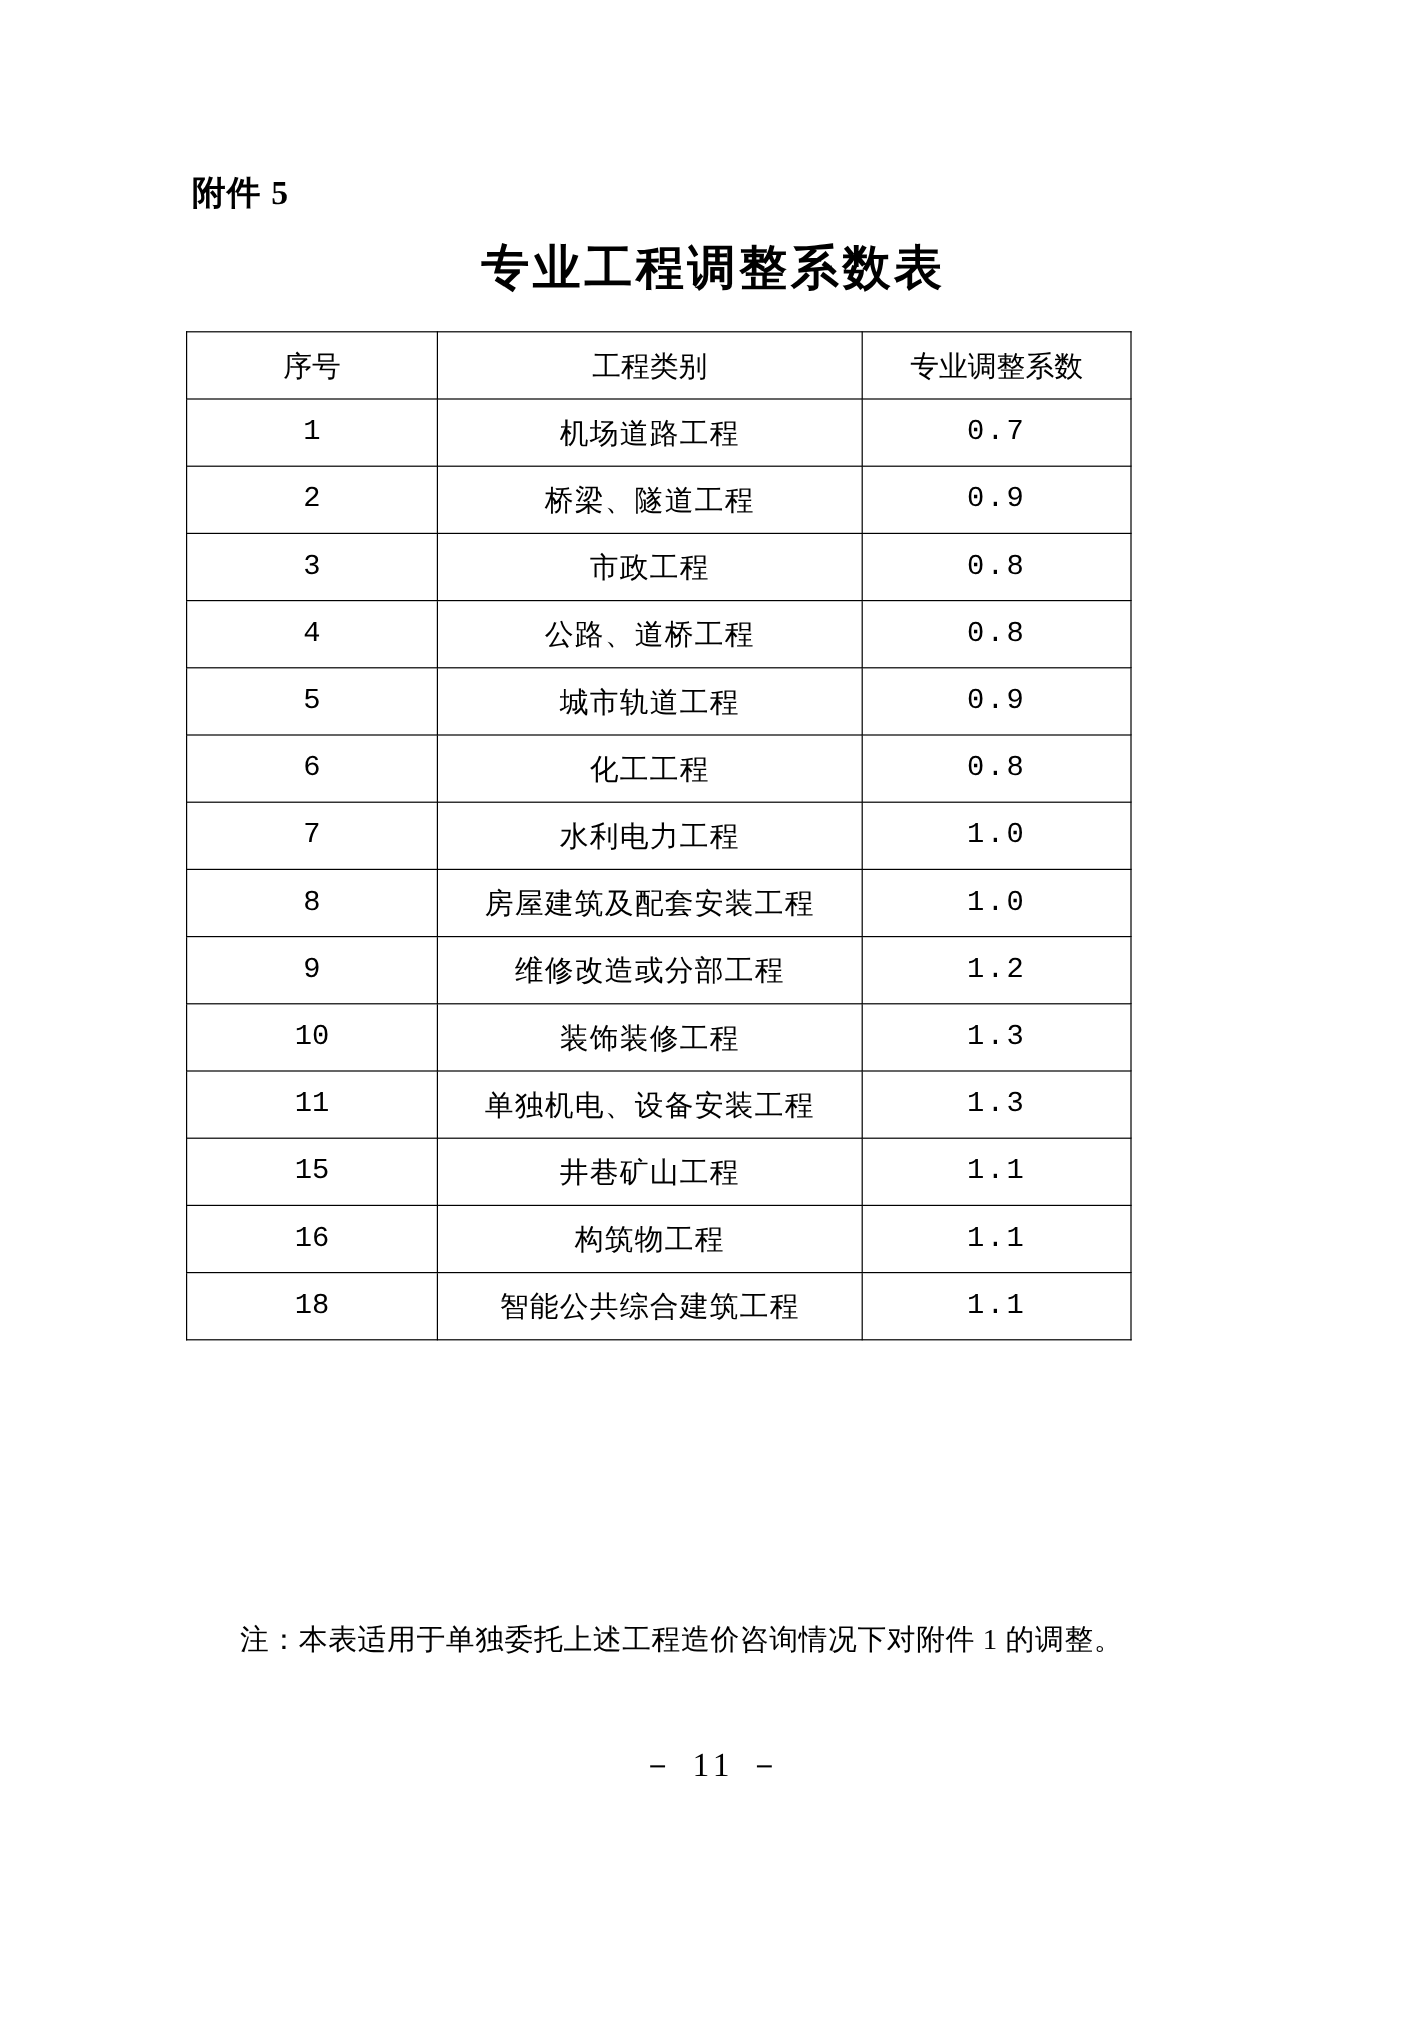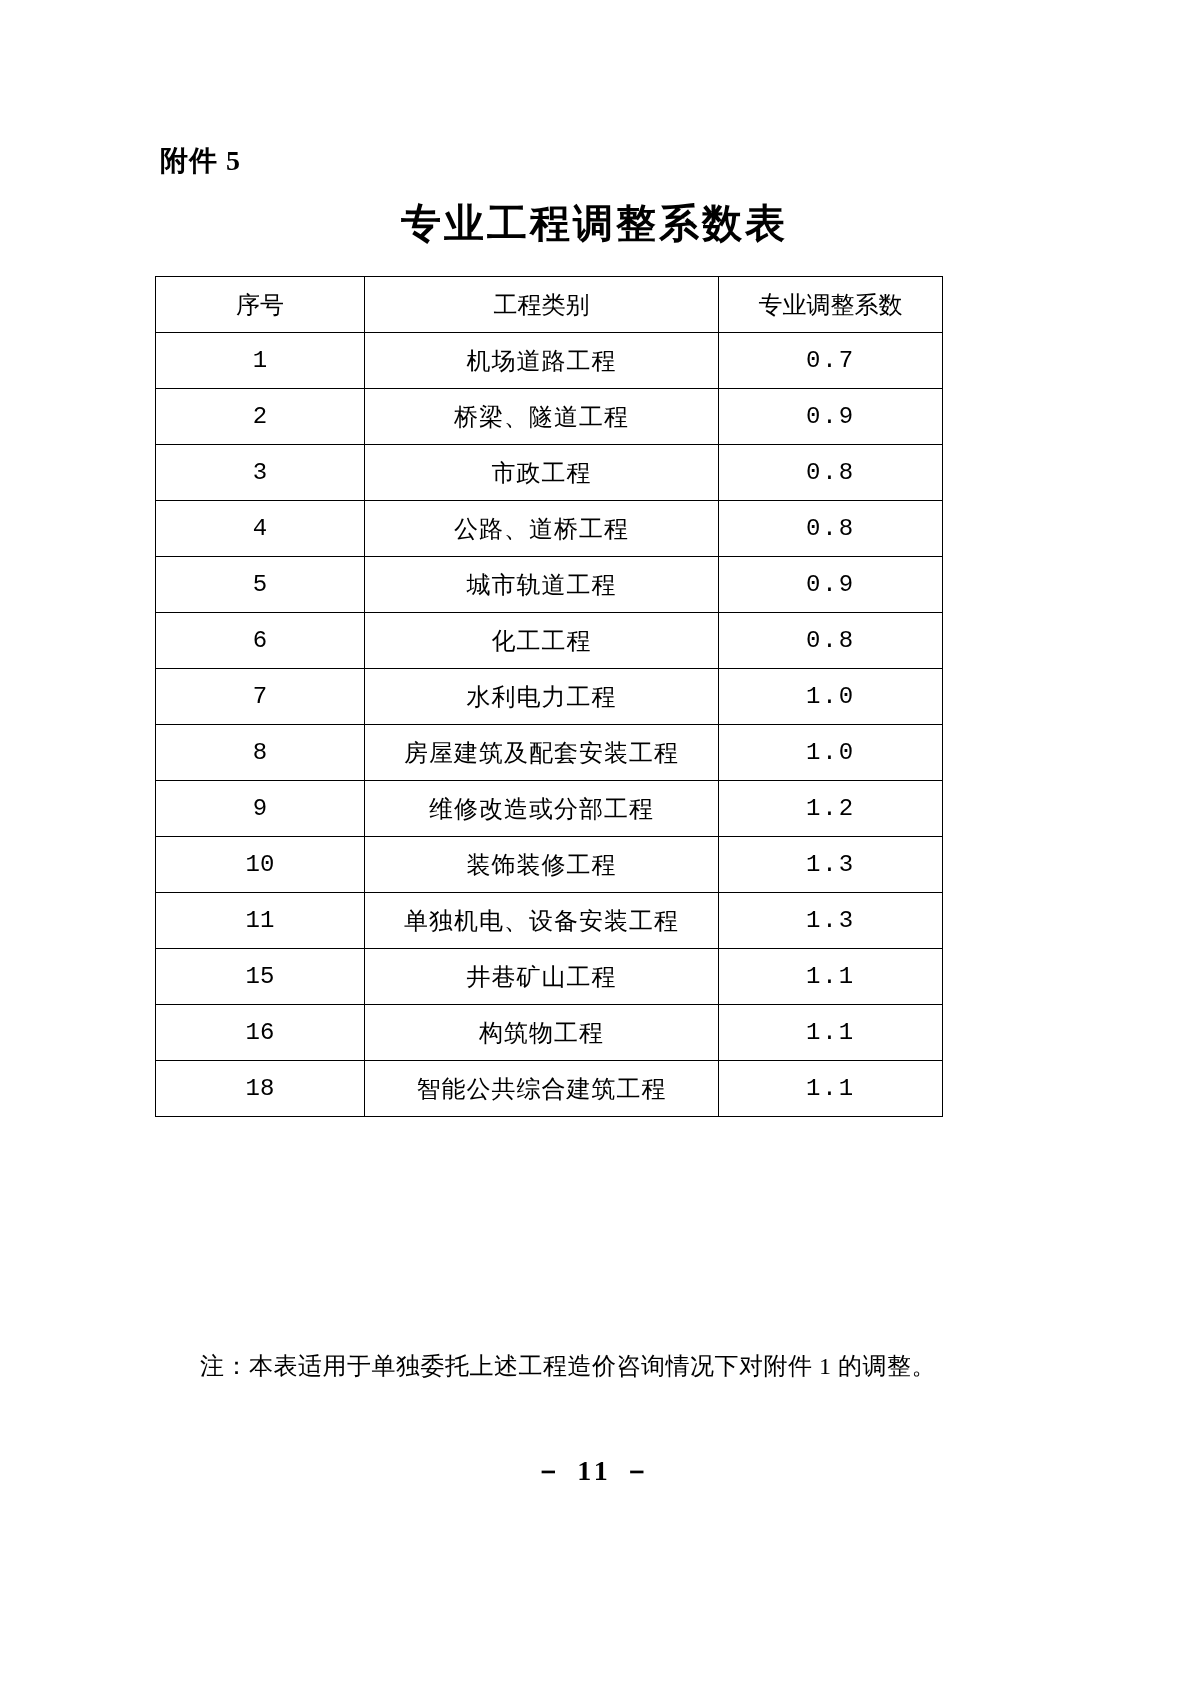--- a/index.html
+++ b/index.html
@@ -85,21 +85,21 @@
     font-size: 24px;
     letter-spacing: 0.5px;
   }
   .page-number {
     position: absolute;
     left: 0;
     top: 1452px;
     width: 1189px;
     text-align: center;
     font-size: 28px;
-    font-weight: bold;
+    font-weight: normal;
     letter-spacing: 4px;
   }
 </style>
 </head>
 <body>
 
 <div class="page">
 
   <div class="attachment-label">附件 5</div>
 

